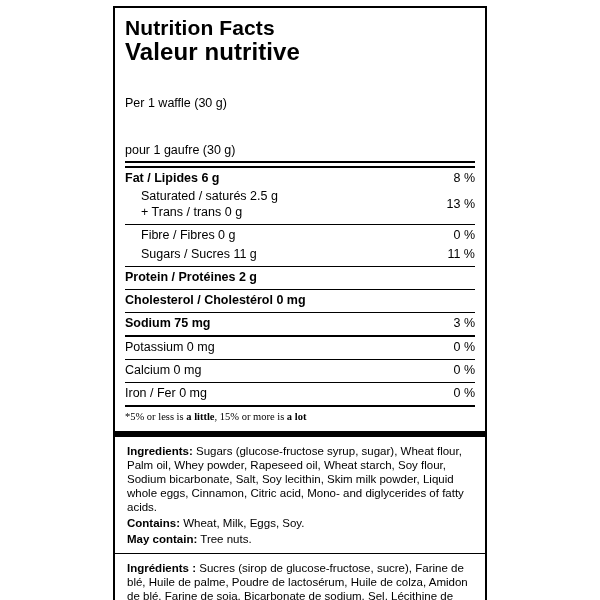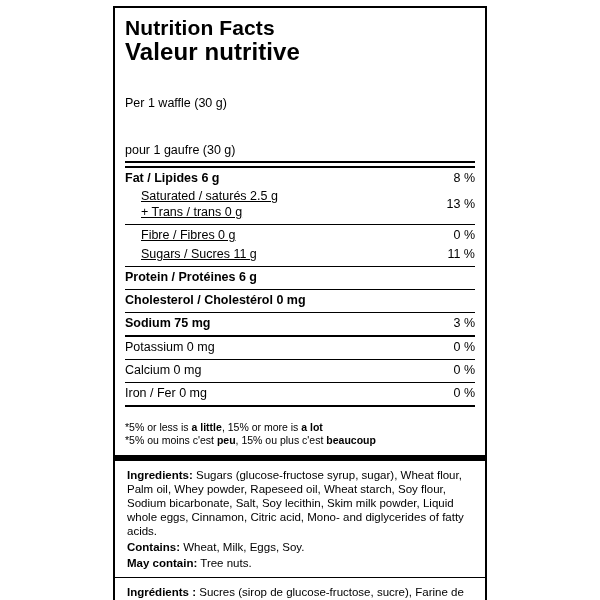--- a/index.html
+++ b/index.html
@@ -80,34 +80,35 @@
     display: flex;
     justify-content: space-between;
     align-items: center;
     font-size: 12.5px;
     line-height: 16px;
     padding: 2px 0 1px 0;
   }
   .row .lbl { white-space: nowrap; }
   .row .val { white-space: nowrap; text-align: right; }
   .b { font-weight: bold; }
-  .indent { padding-left: 16px; text-decoration: underline; }
+  .indent { padding-left: 16px; }
   .sub-group {
     display: flex;
     justify-content: space-between;
     align-items: center;
     padding: 1px 0;
   }
   .sub-group .left { font-size: 12.5px; line-height: 16px; }
   .sub-group .right { font-size: 12.5px; line-height: 16px; text-align: left; }
   .footnote {
     font-size: 10.5px;
     line-height: 13px;
-    padding-top: 14px;
+    padding-top: 3px;
     padding-bottom: 2px;
+    font-family: Liberation Serif, serif;
   }
   .footnote .b { font-weight: bold; }
   .ing-block {
     font-size: 11.5px;
     line-height: 14px;
     padding: 5px 10px 5px 10px;
   }
   .ing-block p { margin: 2px; }
   .sep-thick {
     border-bottom: 6px solid #000;
@@ -153,21 +154,21 @@
         <div class="val">0 %</div>
       </div>
       <div class="row">
         <div class="lbl indent">Sugars / Sucres 11 g</div>
         <div class="val">11 %</div>
       </div>
 
       <div class="rule-thin"></div>
 
       <div class="row">
-        <div class="lbl b">Protein / Protéines 6 g</div>
+        <div class="lbl b">Protein / Protéines 2 g</div>
         <div class="val"></div>
       </div>
 
       <div class="rule-thin"></div>
 
       <div class="row">
         <div class="lbl b">Cholesterol / Cholestérol  0 mg</div>
         <div class="val"></div>
       </div>
 
@@ -196,21 +197,20 @@
 
       <div class="row">
         <div class="lbl">Iron / Fer 0 mg</div>
         <div class="val">0 %</div>
       </div>
 
       <div class="rule-med"></div>
 
       <div class="footnote">
         <div><span>*5% or less is </span><span class="b">a little</span><span>, 15% or more is </span><span class="b">a lot</span></div>
-        <div><span>*5% ou moins c'est </span><span class="b">peu</span><span>, 15% ou plus c'est </span><span class="b">beaucoup</span></div>
       </div>
     </div>
 
     <div class="sep-thick"></div>
 
     <div class="ing-block">
       <p><span class="b">Ingredients:</span><span> Sugars (glucose-fructose syrup, sugar), Wheat flour, Palm oil, Whey powder, Rapeseed oil, Wheat starch, Soy flour, Sodium bicarbonate, Salt, Soy lecithin, Skim milk powder, Liquid whole eggs, Cinnamon, Citric acid, Mono- and diglycerides of fatty acids.</span></p>
       <p><span class="b">Contains:</span><span> Wheat, Milk, Eggs, Soy.</span></p>
       <p><span class="b">May contain:</span><span> Tree nuts.</span></p>
     </div>

